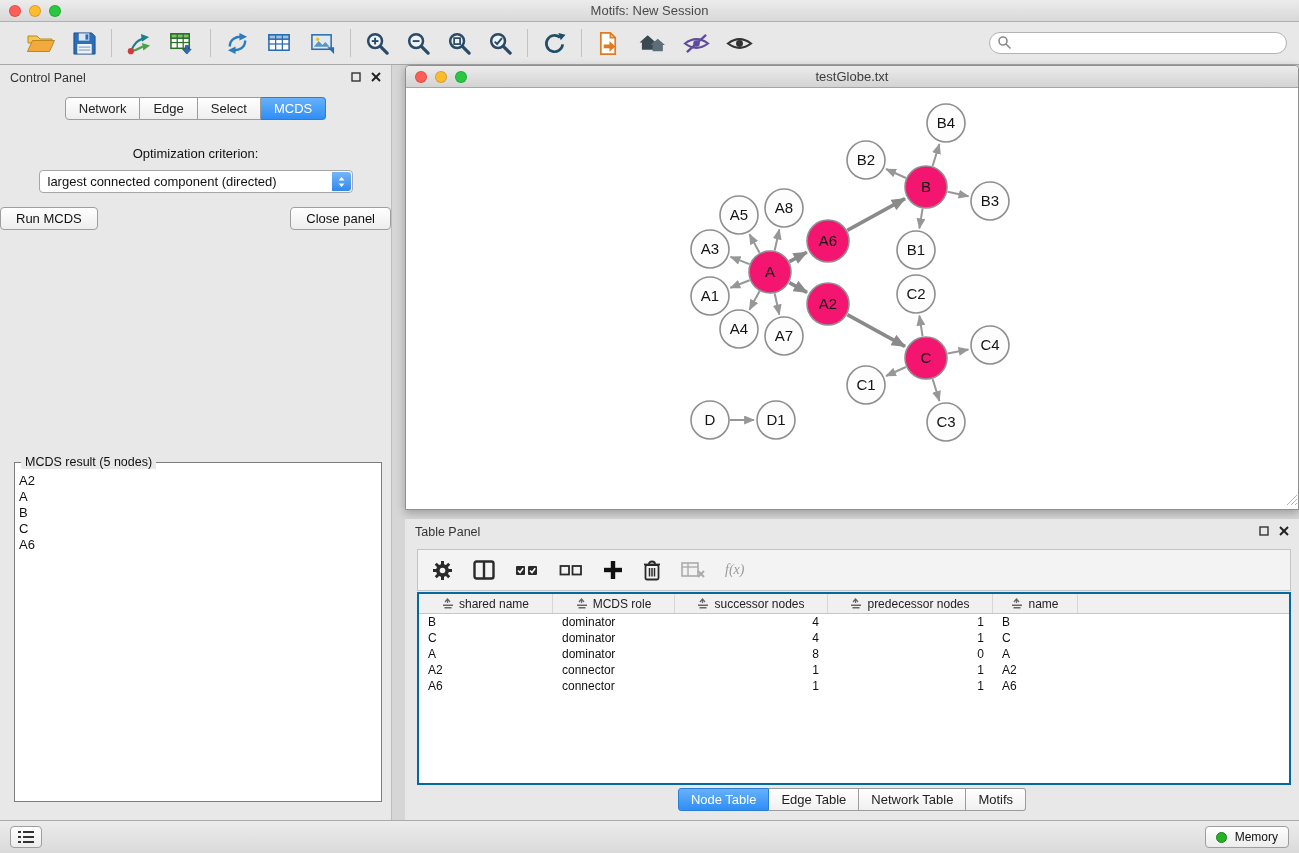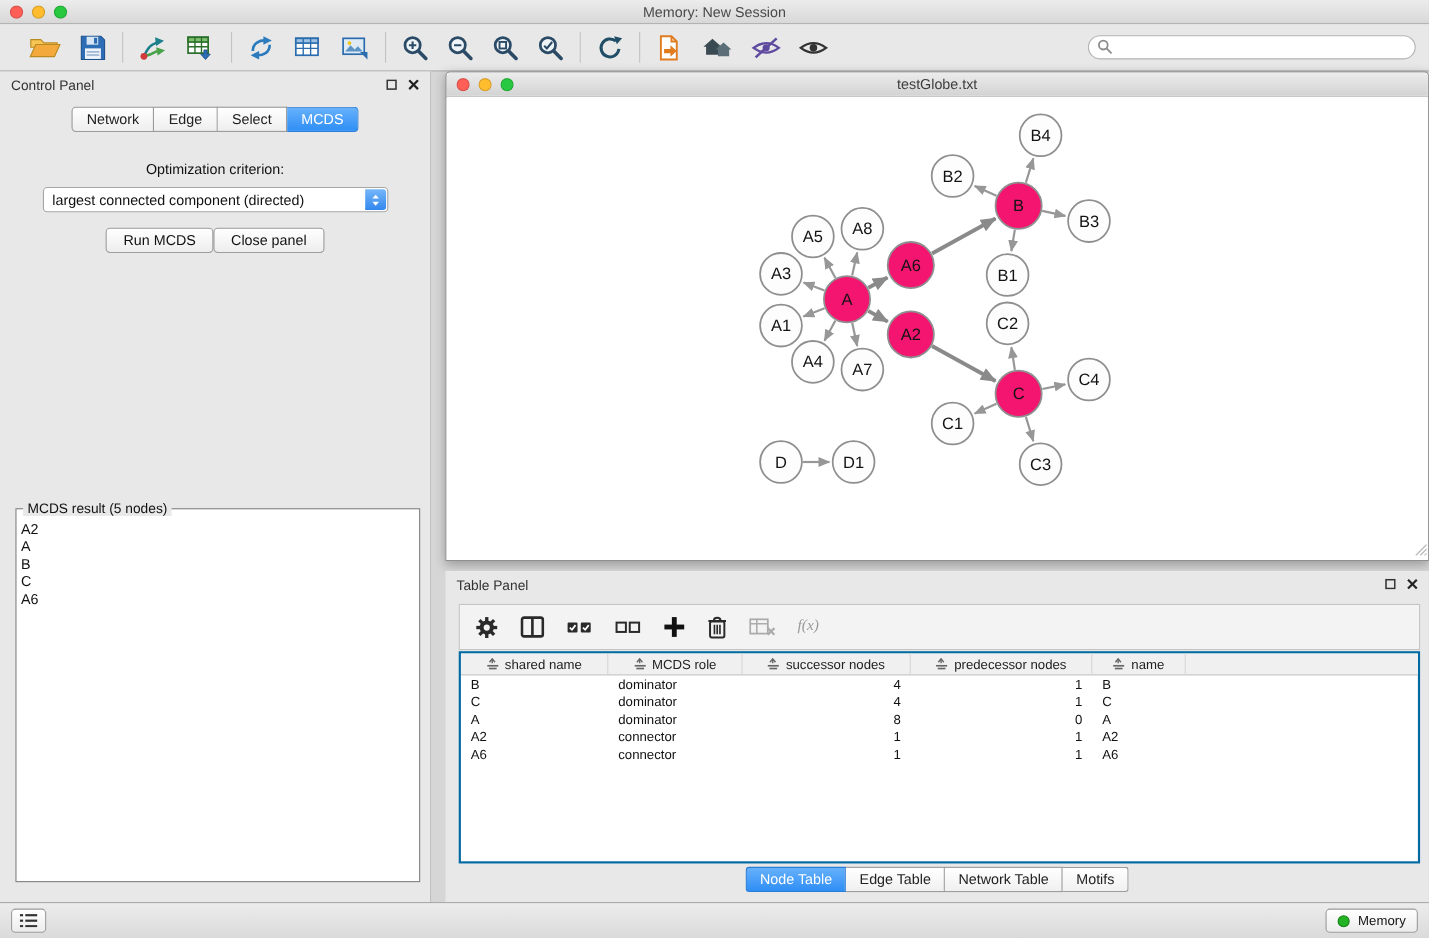--- a/index.html
+++ b/index.html
@@ -26,21 +26,21 @@
   .panel-header{height:26px;display:flex;align-items:center;padding:0 10px;font-size:12.5px;color:#333}
   .panel-controls{margin-left:auto;display:flex;gap:10px;align-items:center}
   .cp-tabs{display:flex;justify-content:center;margin-top:6px}
   .tab{font-size:13px;padding:3px 13px;background:linear-gradient(#ffffff,#eeeeee);border:1px solid #9c9c9c;border-left:none;color:#222;cursor:default}
   .tab:first-child{border-left:1px solid #9c9c9c;border-radius:4px 0 0 4px}
   .tab:last-child{border-radius:0 4px 4px 0}
   .tab.active{background:linear-gradient(#66b1fb,#2f8ef5);color:#fff;border-color:#2a7ed8}
   .opt-label{text-align:center;margin-top:26px;font-size:13px;color:#111}
   .dropdown{width:314px;height:23px;margin:9px auto 0;background:#fff;border:1px solid #a6a6a6;border-radius:4px;display:flex;align-items:center;font-size:13px;position:relative;padding-left:8px;color:#111}
   .dropdown .stepper{position:absolute;right:1px;top:1px;bottom:1px;width:19px;background:linear-gradient(#74b6f9,#3287ef);border-radius:0 3px 3px 0;display:flex;align-items:center;justify-content:center}
-  .btn-row{display:flex;justify-content:center;margin-top:14px}
+  .btn-row{display:flex;justify-content:space-between;margin-top:14px}
   .btn{height:23px;padding:0 15px;background:linear-gradient(#ffffff,#ededed);border:1px solid #9e9e9e;border-radius:4px;font-size:13px;color:#111;cursor:default}
   .result-box{position:absolute;left:14px;right:9px;top:397px;bottom:18px;background:#fff;border:1px solid #7d7d7d}
   .result-legend{position:absolute;top:-8px;left:6px;background:#e8e8e8;padding:0 4px;font-size:12.5px;color:#111}
   .result-list{padding:10px 4px 0;font-size:13px;line-height:16px;color:#111}
 
   
   .net-window{position:absolute;left:405px;top:65px;width:894px;height:445px;background:#fff;border:1px solid #8f8f8f;border-radius:4px 4px 0 0;box-shadow:0 3px 10px rgba(0,0,0,.28)}
   .net-titlebar{height:22px;background:linear-gradient(#ececec,#d3d3d3);border-bottom:1px solid #a5a5a5;border-radius:4px 4px 0 0;display:flex;align-items:center;justify-content:center;font-size:13px;color:#3c3c3c;position:relative}
   .net-canvas{position:absolute;top:23px;left:0;right:0;bottom:0;background:#fff;overflow:hidden}
   .net-grip{position:absolute;right:1px;bottom:1px}
@@ -71,21 +71,21 @@
 </style>
 </head>
 <body>
 
 <div class="titlebar">
   <div class="lights">
     <div class="light red"></div>
     <div class="light yellow"></div>
     <div class="light green"></div>
   </div>
-  <span>Memory: New Session</span>
+  <span>Motifs: New Session</span>
 </div>
 
 <div class="toolbar">
   <div class="tb-group">
     <span class="tb-btn">
       <svg width="30" height="26" viewBox="0 0 30 26">
           <path d="M2 6 h9 l3 3 h12 v4 H2 z" fill="#f7c553" stroke="#b98a1f"></path>
           <path d="M1.5 21.5 L6.5 10.5 h22 L23.5 21.5 z" fill="#f3a93c" stroke="#b98a1f"></path>
         </svg>
     </span>

